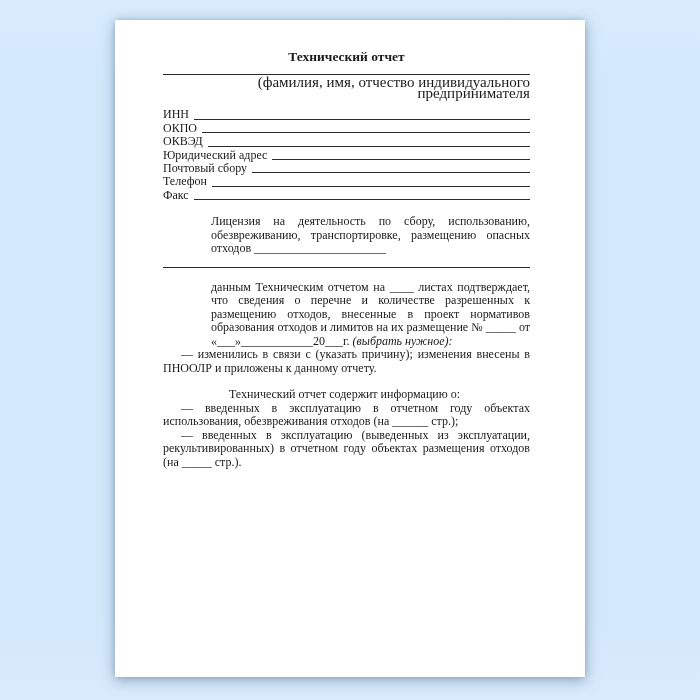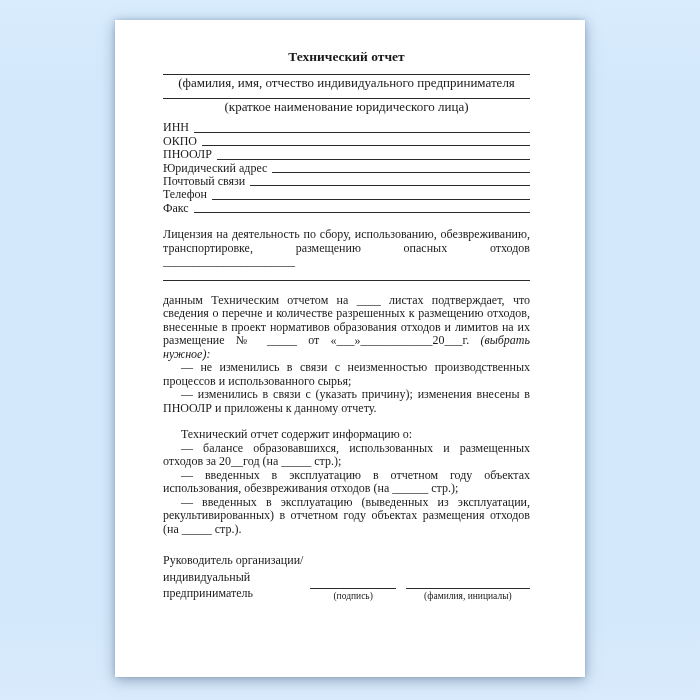--- a/index.html
+++ b/index.html
@@ -34,30 +34,30 @@
     font-size: 13.5px;
     margin-bottom: 10px;
   }
   .hblank { margin-bottom: 10px; }
   .hline {
     border-bottom: 1.2px solid var(--line);
     height: 1px;
     margin-bottom: 2px;
   }
   .hcaption {
-    text-align: center;
-    font-size: 13px;
+    text-align: right;
+    font-size: 15px;
     line-height: 11px;
   }
   .requisites { margin-top: 3px; }
   .req-row { display: flex; align-items: flex-end; height: 13.4px; }
   .req-label { white-space: nowrap; padding-right: 5px; }
   .req-line { flex: 1; border-bottom: 1px solid var(--line); margin-bottom: 2px; }
   .para { text-align: justify; }
-  .mt { margin-top: 13px; }
+  .mt { margin-top: 13px; margin-left: 48px; }
   .blank-line {
     border-bottom: 1px solid var(--line);
     height: 12px;
     margin-bottom: 1px;
   }
   .indent { text-indent: 18px; }
   .italic { font-style: italic; }
   .signature {
     margin-top: 16px;
     display: flex;
@@ -77,76 +77,57 @@
 <body>
 
 <div class="paper">
 
   <div class="doc-title">Технический отчет</div>
 
   <div class="hblank">
     <div class="hline"></div>
     <div class="hcaption">(фамилия, имя, отчество индивидуального предпринимателя</div>
   </div>
-  <div class="hblank">
-    <div class="hline"></div>
-    <div class="hcaption">(краткое наименование юридического лица)</div>
-  </div>
 
   <div class="requisites">
     <div class="req-row">
       <span class="req-label">ИНН</span>
       <span class="req-line"></span>
     </div>
     <div class="req-row">
       <span class="req-label">ОКПО</span>
       <span class="req-line"></span>
     </div>
     <div class="req-row">
-      <span class="req-label">ПНООЛР</span>
+      <span class="req-label">ОКВЭД</span>
       <span class="req-line"></span>
     </div>
     <div class="req-row">
       <span class="req-label">Юридический адрес</span>
       <span class="req-line"></span>
     </div>
     <div class="req-row">
-      <span class="req-label">Почтовый связи</span>
+      <span class="req-label">Почтовый сбору</span>
       <span class="req-line"></span>
     </div>
     <div class="req-row">
       <span class="req-label">Телефон</span>
       <span class="req-line"></span>
     </div>
     <div class="req-row">
       <span class="req-label">Факс</span>
       <span class="req-line"></span>
     </div>
   </div>
 
   <div class="para mt">Лицензия на деятельность по сбору, использованию, обезвреживанию, транспортировке, размещению опасных отходов ______________________</div>
   <div class="blank-line"></div>
 
   <div class="para mt"><span>данным Техническим отчетом на ____ листах подтверждает, что сведения о перечне и количестве разрешенных к размещению отходов, внесенные в проект нормативов образования отходов и лимитов на их размещение № _____ от «___»____________20___г. </span><span class="italic">(выбрать нужное):</span></div>
 
-  <div class="para indent">— не изменились в связи с неизменностью производственных процессов и использованного сырья;</div>
   <div class="para indent">— изменились в связи с (указать причину); изменения внесены в ПНООЛР и приложены к данному отчету.</div>
 
   <div class="para indent mt">Технический отчет содержит информацию о:</div>
-  <div class="para indent">— балансе образовавшихся, использованных и размещенных отходов за 20__год (на _____ стр.);</div>
   <div class="para indent">— введенных в эксплуатацию в отчетном году объектах использования, обезвреживания отходов (на ______ стр.);</div>
   <div class="para indent">— введенных в эксплуатацию (выведенных из эксплуатации, рекультивированных) в отчетном году объектах размещения отходов (на _____ стр.).</div>
 
-  <div class="signature">
-    <div class="sig-left">Руководитель организации/
-индивидуальный
-предприниматель</div>
-    <div class="sig-col sig-col-1">
-      <div class="sig-rule"></div>
-      <div>(подпись)</div>
-    </div>
-    <div class="sig-col sig-col-2">
-      <div class="sig-rule"></div>
-      <div>(фамилия, инициалы)</div>
-    </div>
-  </div>
 
 </div>
 
 </body></html>

